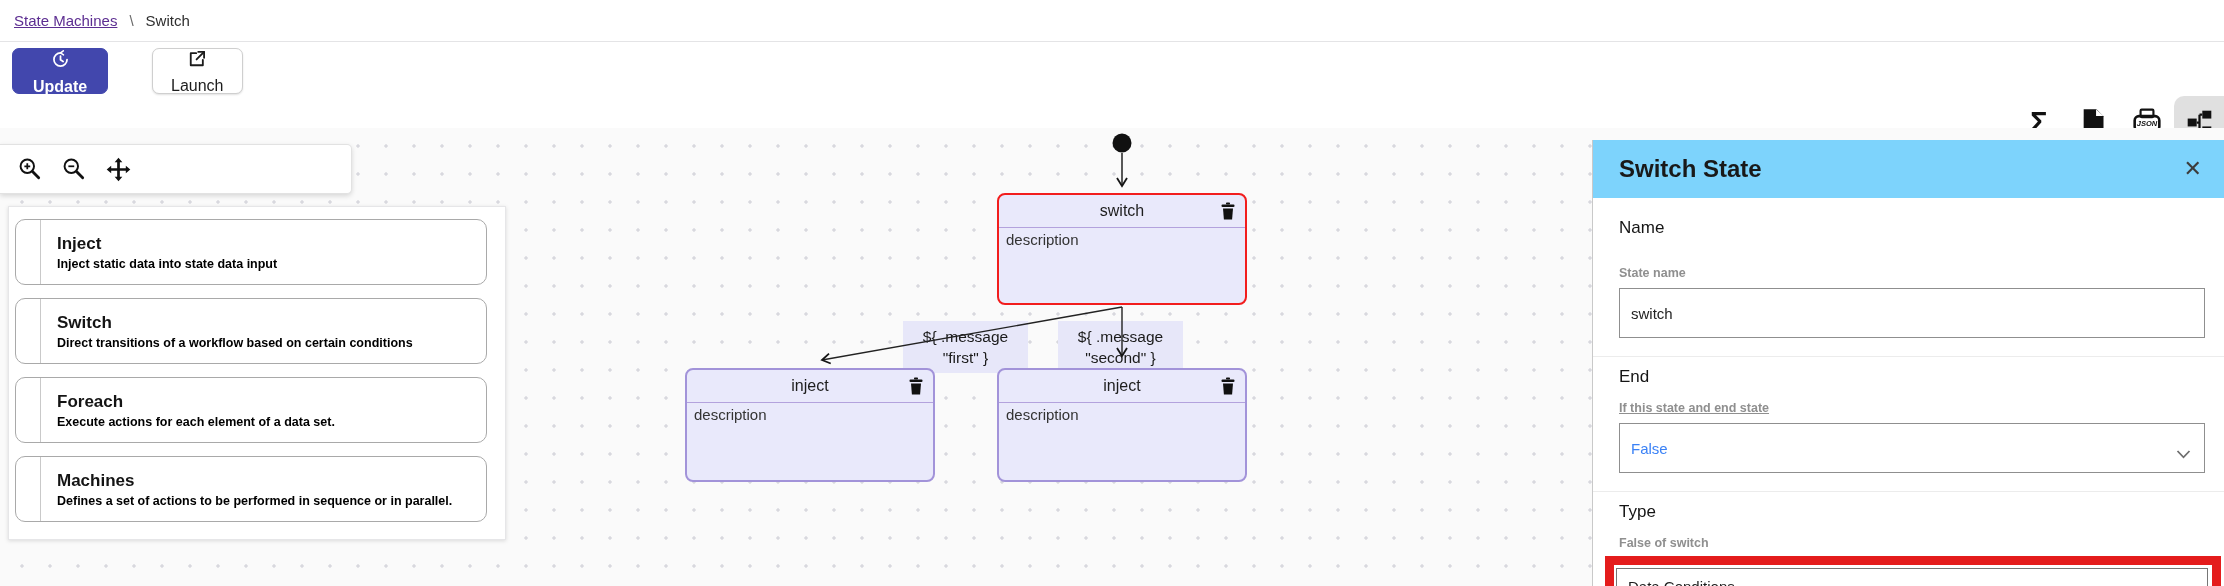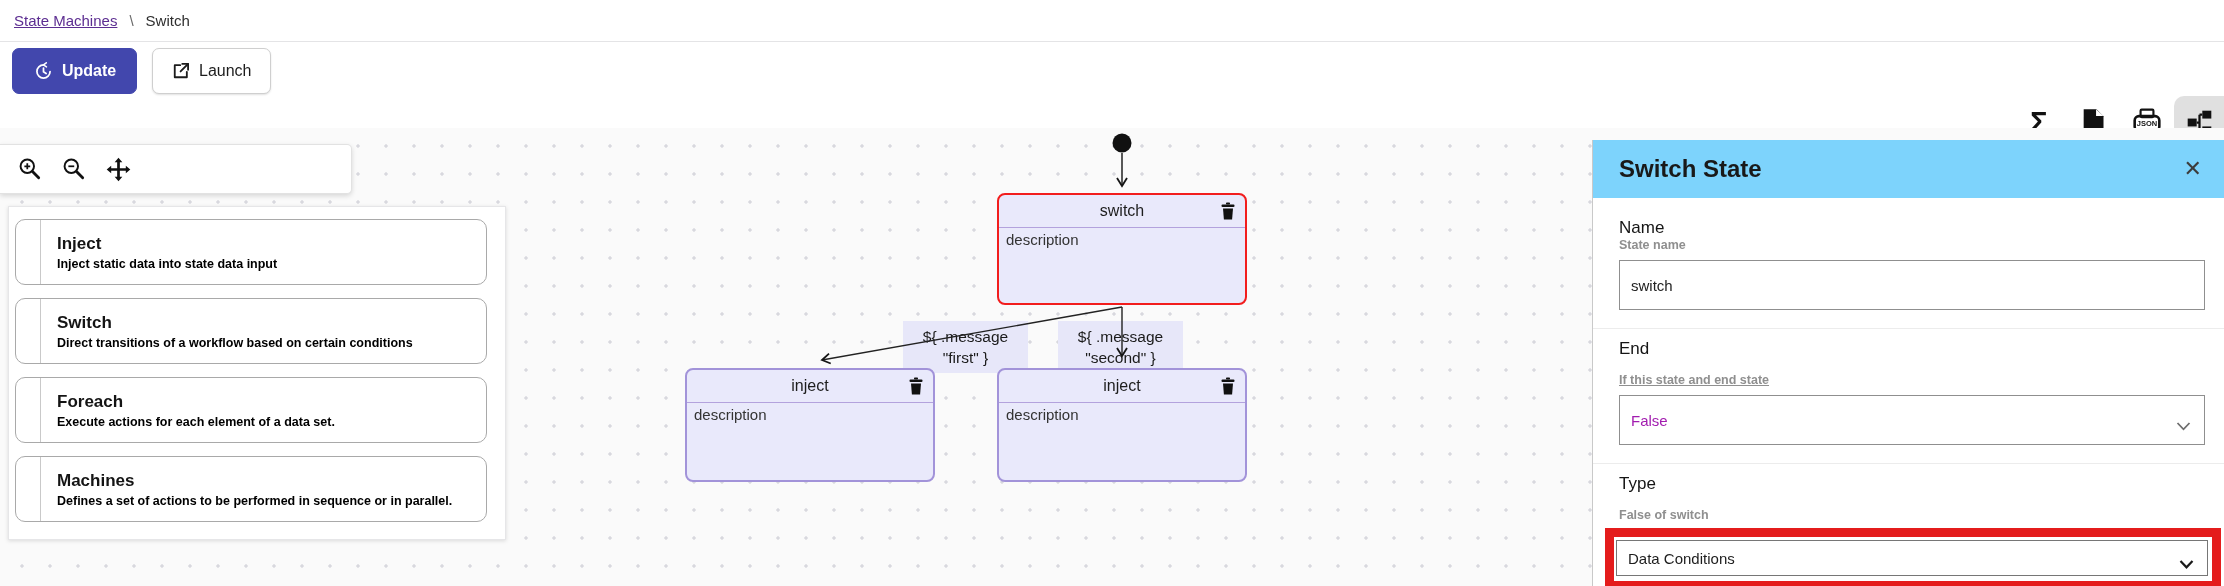--- a/index.html
+++ b/index.html
@@ -10,21 +10,21 @@
   
   .crumbbar { position:absolute; left:0; top:0; width:2224px; height:42px;
     display:flex; align-items:center; padding-left:14px; border-bottom:1px solid #e4e4e6; background:#fff; }
   .crumb-link { color:#5c2d91; text-decoration:underline; font-size:15px; cursor:pointer; }
   .crumb-sep  { color:#6b6b6b; font-size:15px; margin:0 12px; }
   .crumb-cur  { color:#2e2e2e; font-size:15px; }
 
   
   .actionbar { position:absolute; left:0; top:42px; width:2224px; height:86px; background:#fff; }
   .btn { position:absolute; top:6px; height:46px; display:flex; align-items:center; gap:8px;
-    border-radius:7px; font-size:16px; cursor:pointer; }
+    border-radius:7px; font-size:16px; cursor:pointer;flex-direction:column; }
   .btn-update { left:12px; padding:0 20px; background:#4247ad; color:#fff; font-weight:bold; border:1px solid #4247ad; }
   .btn-launch { left:152px; padding:0 18px; background:#fff; color:#1c1c1c; border:1px solid #cfcfcf;
     box-shadow:0 1px 2px rgba(0,0,0,.12); }
   .hdr-icons { position:absolute; right:0; top:54px; height:52px; display:flex; align-items:center; }
   .hicon { width:54px; height:52px; display:flex; align-items:center; justify-content:center; cursor:pointer; }
   .hicon.active { width:50px; background:#e0e0e0; border-radius:10px 0 0 10px; }
   .sigma { font-size:29px; font-weight:bold; color:#111; line-height:1; }
 
   
   .canvas { position:absolute; left:0; top:128px; width:2224px; height:458px; background:#fafafa;
@@ -66,29 +66,29 @@
 
   
   .inspector { position:absolute; left:1592px; top:140px; width:632px; height:446px; background:#fff;
     border-left:1px solid #c9c9c9; z-index:7; }
   .insp-head { height:58px; background:#7dd3fc; display:flex; align-items:center; padding:0 22px 0 26px; }
   .insp-title { font-size:24px; font-weight:bold; color:#191919; flex:1; }
   .insp-close { font-size:22px; color:#3c3c3c; cursor:pointer; line-height:1; }
   .insp-body { padding:0 20px 0 26px; }
   .sec-h { font-size:17px; font-weight:normal; color:#151515; }
   .sec-sub { font-size:12.5px; font-weight:bold; color:#8f8f8f; }
-  .h-name { margin-top:20px; } .sub-name { margin-top:0; }
+  .h-name { margin-top:20px; } .sub-name { margin-top:28px; }
   .txt-input { margin-top:8px; width:586px; height:50px; border:1px solid #8f8f8f; background:#fff;
     font-family:"Liberation Sans", sans-serif; font-size:15px; color:#222; padding:0 11px; border-radius:0; }
   .sec-div { height:1px; background:#ececec; margin:18px 0 0 -26px; width:632px; }
   .h-end { margin-top:10px; } .sub-end { margin-top:14px;text-decoration:underline; }
   .selbox { position:relative; margin-top:8px; width:586px; height:50px; border:1px solid #8f8f8f;
     background:#fff; display:flex; align-items:center; padding:0 11px; font-size:15px; cursor:pointer; }
   .selbox .chev { position:absolute; right:13px; top:21px; }
-  .sel-dim { color:#a21caf; }
+  .sel-dim { color:#3b82f6; }
   .h-type { margin-top:10px; } .sub-type { margin-top:14px; }
   .red-frame { margin:6px 0 0 -14px; width:616px; border:9px solid #e41c1c; padding:3px 2px; height:62px; }
   .selbox.type-sel { margin-top:0; width:592px; height:36px; border:1px solid #767676; color:#1d1d1d; }
   .selbox.type-sel .chev { top:14px; }
 </style>
 </head>
 <body>
 
 <div id="app">
 
@@ -126,21 +126,21 @@
       </div>
       <div class="hicon">
         <span style="display:flex;">
           <svg width="26" height="28" viewBox="0 0 22 24">
             <path d="M3 1 h11 l6 6 v16 h-17 z" fill="#111"></path>
             <path d="M13.6 1 v5.8 h6.4 z" fill="#fff"></path>
           </svg>
         </span>
       </div>
       <div class="hicon">
-        <span style="display:flex;">
+        <span style="display:flex;font-style:italic;">
           <svg width="30" height="28" viewBox="0 0 28 26">
             <rect x="8" y="1.5" width="12" height="7" rx="1" fill="none" stroke="#111" stroke-width="2"></rect>
             <rect x="2.5" y="7.5" width="23" height="14" rx="4" fill="none" stroke="#111" stroke-width="2.4"></rect>
             <text x="14" y="17" text-anchor="middle" font-size="7" font-weight="bold" fill="#111">JSON</text>
           </svg>
         </span>
       </div>
       <div class="hicon active">
         <span style="display:flex;">
           <svg width="27" height="27" viewBox="0 0 24 24">

